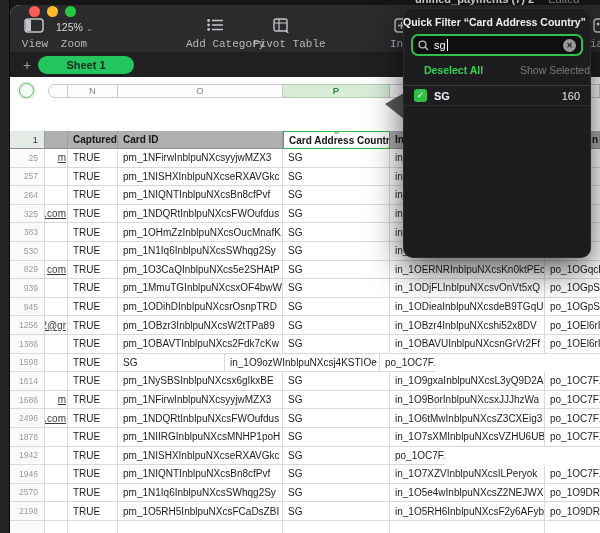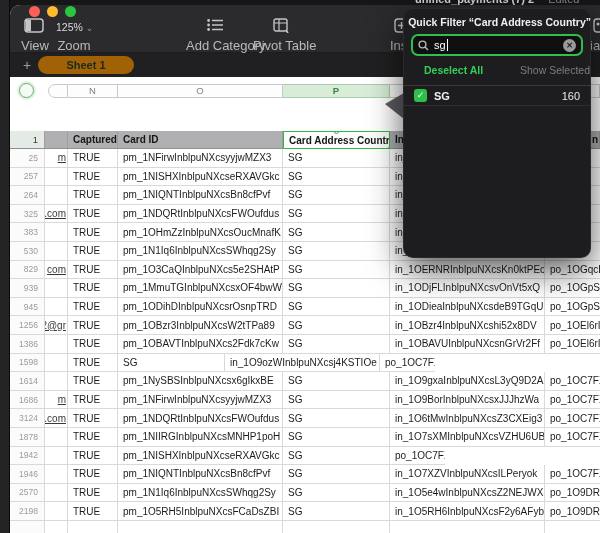--- a/index.html
+++ b/index.html
@@ -11,28 +11,28 @@
   
   .win-title{position:absolute;left:415px;top:-7px;height:14px;font-size:11px;font-weight:bold;color:#d8d8da;white-space:nowrap;z-index:3;}
   .win-title .status{font-weight:normal;color:#8a8a8e;margin-left:14px;}
   
   .window{position:absolute;left:10px;top:5px;width:590px;height:528px;border-top-left-radius:10px;overflow:hidden;background:#ffffff;}
   .toolbar{position:absolute;left:0;top:0;width:590px;height:48px;background:#2b2b2d;border-bottom:1px solid #1c1c1e;}
   .tl{position:absolute;top:1px;width:11px;height:11px;border-radius:50%;}
   .tl.red{left:19px;background:#ff5f57;}
   .tl.yellow{left:37px;background:#febc2e;}
   .tl.green{left:55px;background:#29c73f;}
-  .tb-label{position:absolute;top:33px;font-size:13px;color:#b9b9bd;text-align:center;white-space:nowrap;}
+  .tb-label{position:absolute;top:33px;font-size:11px;color:#b9b9bd;text-align:center;white-space:nowrap;font-family:Liberation Mono, monospace;}
   .tb-icon{position:absolute;top:13px;color:#c5c5c9;}
   .zoom-ctl{position:absolute;left:46px;top:16px;font-size:10.5px;color:#d9d9db;white-space:nowrap;}
   .zoom-ctl .chev{font-size:9px;color:#9a9a9e;}
   
   .tabbar{position:absolute;left:0;top:48px;width:590px;height:24px;background:#202022;}
   .add-sheet{position:absolute;left:8px;top:3px;width:18px;height:18px;color:#9c9ca0;font-size:14px;line-height:18px;text-align:center;}
-  .sheet-pill{position:absolute;left:28px;top:3px;width:96px;height:18px;background:#a16207;border-radius:9px;
+  .sheet-pill{position:absolute;left:28px;top:3px;width:96px;height:18px;background:#22c55e;border-radius:9px;
     color:#1c2b1c;font-size:11px;font-weight:bold;line-height:18px;text-align:center;}
   
   .sheetarea{position:absolute;left:0;top:72px;width:590px;height:456px;background:#ffffff;}
   .selall{position:absolute;left:9px;top:6px;width:15px;height:15px;border:1.5px solid #66b46a;border-radius:50%;
     background:#f4faf4;box-shadow:0 0 0 2px rgba(102,180,106,.18);}
   .letterbar{position:absolute;left:38px;top:7px;height:14px;display:flex;}
   .lcell{height:14px;border:1px solid #c9c9cb;border-left:none;background:#fdfdfd;
     font-size:9.5px;color:#828286;text-align:center;line-height:12px;}
   .lcell:first-child{border-left:1px solid #c9c9cb;border-top-left-radius:7px;border-bottom-left-radius:7px;}
   .lcell.sel{background:#d8ecd8;color:#37843b;border-color:#a9cfab;font-weight:bold;}
@@ -53,21 +53,21 @@
   .c-r{width:55px;border-right:none;}
   .hdr .c-p{background:#fcfcfc;border:1.5px solid #34b549;position:relative;}
   .hdr .c-r{padding-left:47px;}
   .link{text-decoration:underline;color:#3a3a3a;}
   .handle{position:absolute;width:5px;height:5px;border-radius:50%;background:#fff;border:1.5px solid #34b549;z-index:4;}
   
   .popup{position:absolute;left:403px;top:8px;width:188px;height:250px;background:#1d1d1f;border-radius:10px;
     box-shadow:0 12px 34px rgba(0,0,0,.65),0 0 0 1px rgba(255,255,255,.06) inset;z-index:10;color:#f0f0f2;}
   .pop-arrow{position:absolute;left:385px;top:93px;width:0;height:0;z-index:9;
     border-top:11px solid transparent;border-bottom:15px solid transparent;border-right:19px solid #5e5e62;}
-  .pop-title{position:absolute;left:0;top:8px;width:100%;text-align:right;font-size:10.5px;font-weight:bold;}
+  .pop-title{position:absolute;left:0;top:8px;width:100%;text-align:left;font-size:10.5px;font-weight:bold;}
   .searchbox{position:absolute;left:8px;top:26px;width:172px;height:22px;background:#0f0f10;border:2px solid #2fbf4a;
     border-radius:7px;display:flex;align-items:center;padding:0 5px;}
   .searchbox .q{flex:1;font-size:11px;color:#ffffff;margin-left:5px;display:flex;align-items:center;}
   .caret{display:inline-block;width:1px;height:12px;background:#fff;margin-left:1px;}
   .clearbtn{width:13px;height:13px;border-radius:50%;background:#98989d;color:#1d1d1f;font-size:8px;line-height:13px;text-align:center;font-weight:bold;}
   .pop-actions{position:absolute;left:0;top:56px;width:100%;height:16px;margin-left:10px;}
   .deselect{position:absolute;left:11px;font-size:10.5px;font-weight:bold;color:#30d158;}
   .showsel{position:absolute;right:11px;font-size:10.5px;color:#7d7d82;}
   .pop-sep{position:absolute;left:0;top:77px;width:100%;height:1px;background:#3a3a3d;}
   .pop-list{position:absolute;left:0;top:78px;width:100%;}
@@ -309,21 +309,21 @@
               <div class="cell c-m">
                 <span class="link">m</span>
               </div>
               <div class="cell c-n">TRUE</div>
               <div class="cell c-o">pm_1NFirwInblpuNXcsyyjwMZX3</div>
               <div class="cell c-p">SG</div>
               <div class="cell c-q">in_1O9BorInblpuNXcsxJJJhzWa</div>
               <div class="cell c-r">po_1OC7FX</div>
             </div>
             <div class="trow">
-              <div class="cell c-gut">3124</div>
+              <div class="cell c-gut">2496</div>
               <div class="cell c-m">
                 <span class="link">il.com</span>
               </div>
               <div class="cell c-n">TRUE</div>
               <div class="cell c-o">pm_1NDQRtInblpuNXcsFWOufdus</div>
               <div class="cell c-p">SG</div>
               <div class="cell c-q">in_1O6tMwInblpuNXcsZ3CXEig3</div>
               <div class="cell c-r">po_1OC7FX</div>
             </div>
             <div class="trow">

